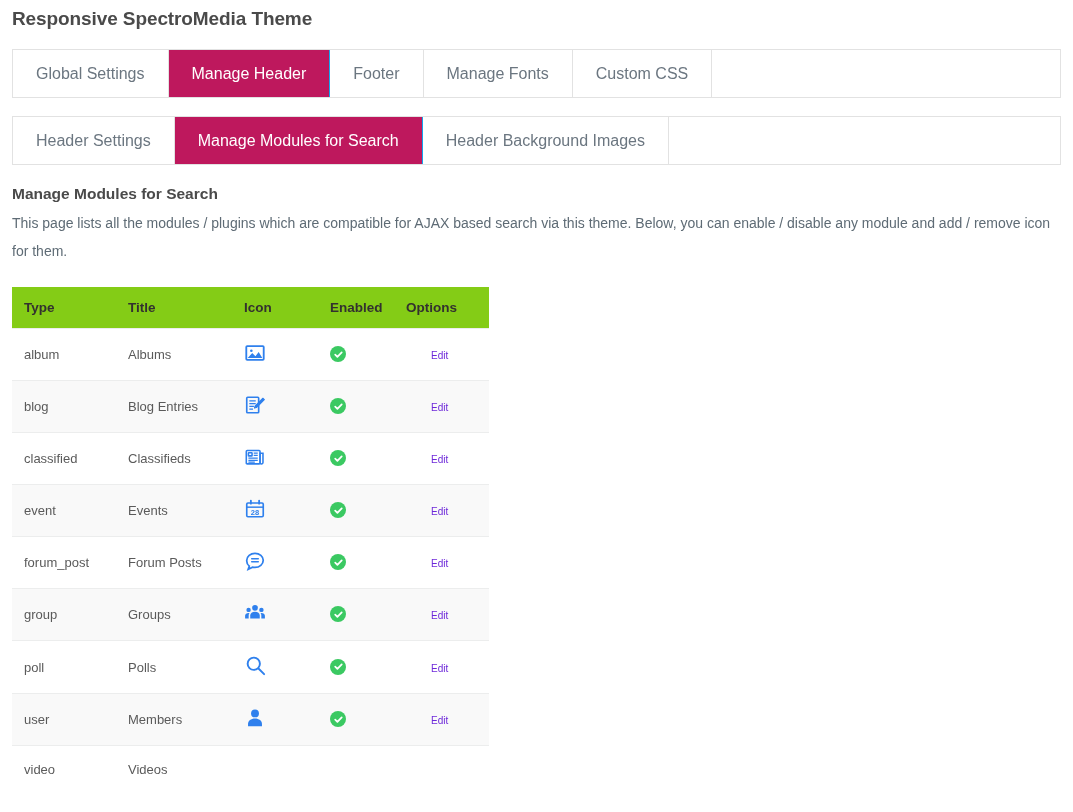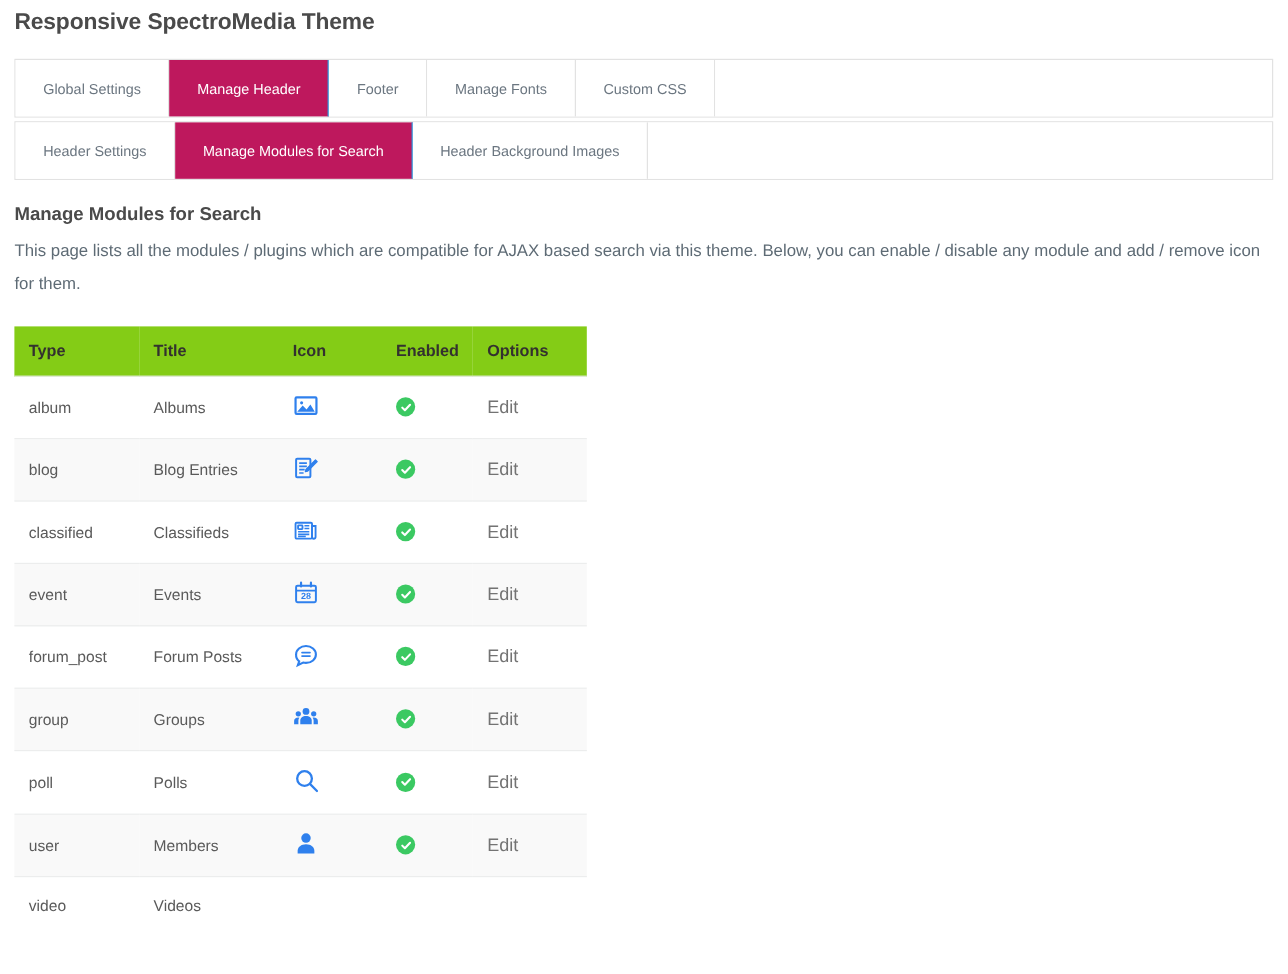--- a/index.html
+++ b/index.html
@@ -26,28 +26,28 @@
   }
 
   
   .tabbar {
     display: flex;
     margin: 19px 12px 0 12px;
     border: 1px solid #e2e2e2;
     background: #ffffff;
     height: 49px;
   }
-  .tabbar.second { margin-top: 3px; }
+  .tabbar.second { margin-top: 18px; }
 
   .tab {
     display: flex;
     align-items: center;
     justify-content: center;
     padding: 0 23px;
-    font-size: 12px;
+    font-size: 16px;
     color: #6b7680;
     border-right: 1px solid #e2e2e2;
     background: #ffffff;
     white-space: nowrap;
     cursor: pointer;
     height: 100%;
   }
   .tab.active {
     background: #be185d;
     color: #ffffff;
@@ -104,24 +104,25 @@
   col.c-type    { width: 104px; }
   col.c-title   { width: 114px; }
   col.c-icon    { width: 80px;  }
   col.c-enabled { width: 84px;  }
   col.c-options { width: 95px;  }
 
   .cell-icon { text-align: left; padding-left: 14px !important; }
   .cell-enabled { padding-left: 20px !important; }
 
   .edit-link {
-    color: #737373;
-    font-size: 15px;
+    color: #6d28d9;
+    font-size: 10px;
     text-decoration: none;
     cursor: pointer;
+    margin-left: 25px;
   }
 
   .icon-svg { display: block; }
   .icon-holder { display: inline-flex; align-items: center; justify-content: flex-start; }
 
   .check-badge {
     width: 16px; height: 16px;
     border-radius: 50%;
     background: #3bc962;
     display: inline-flex;

